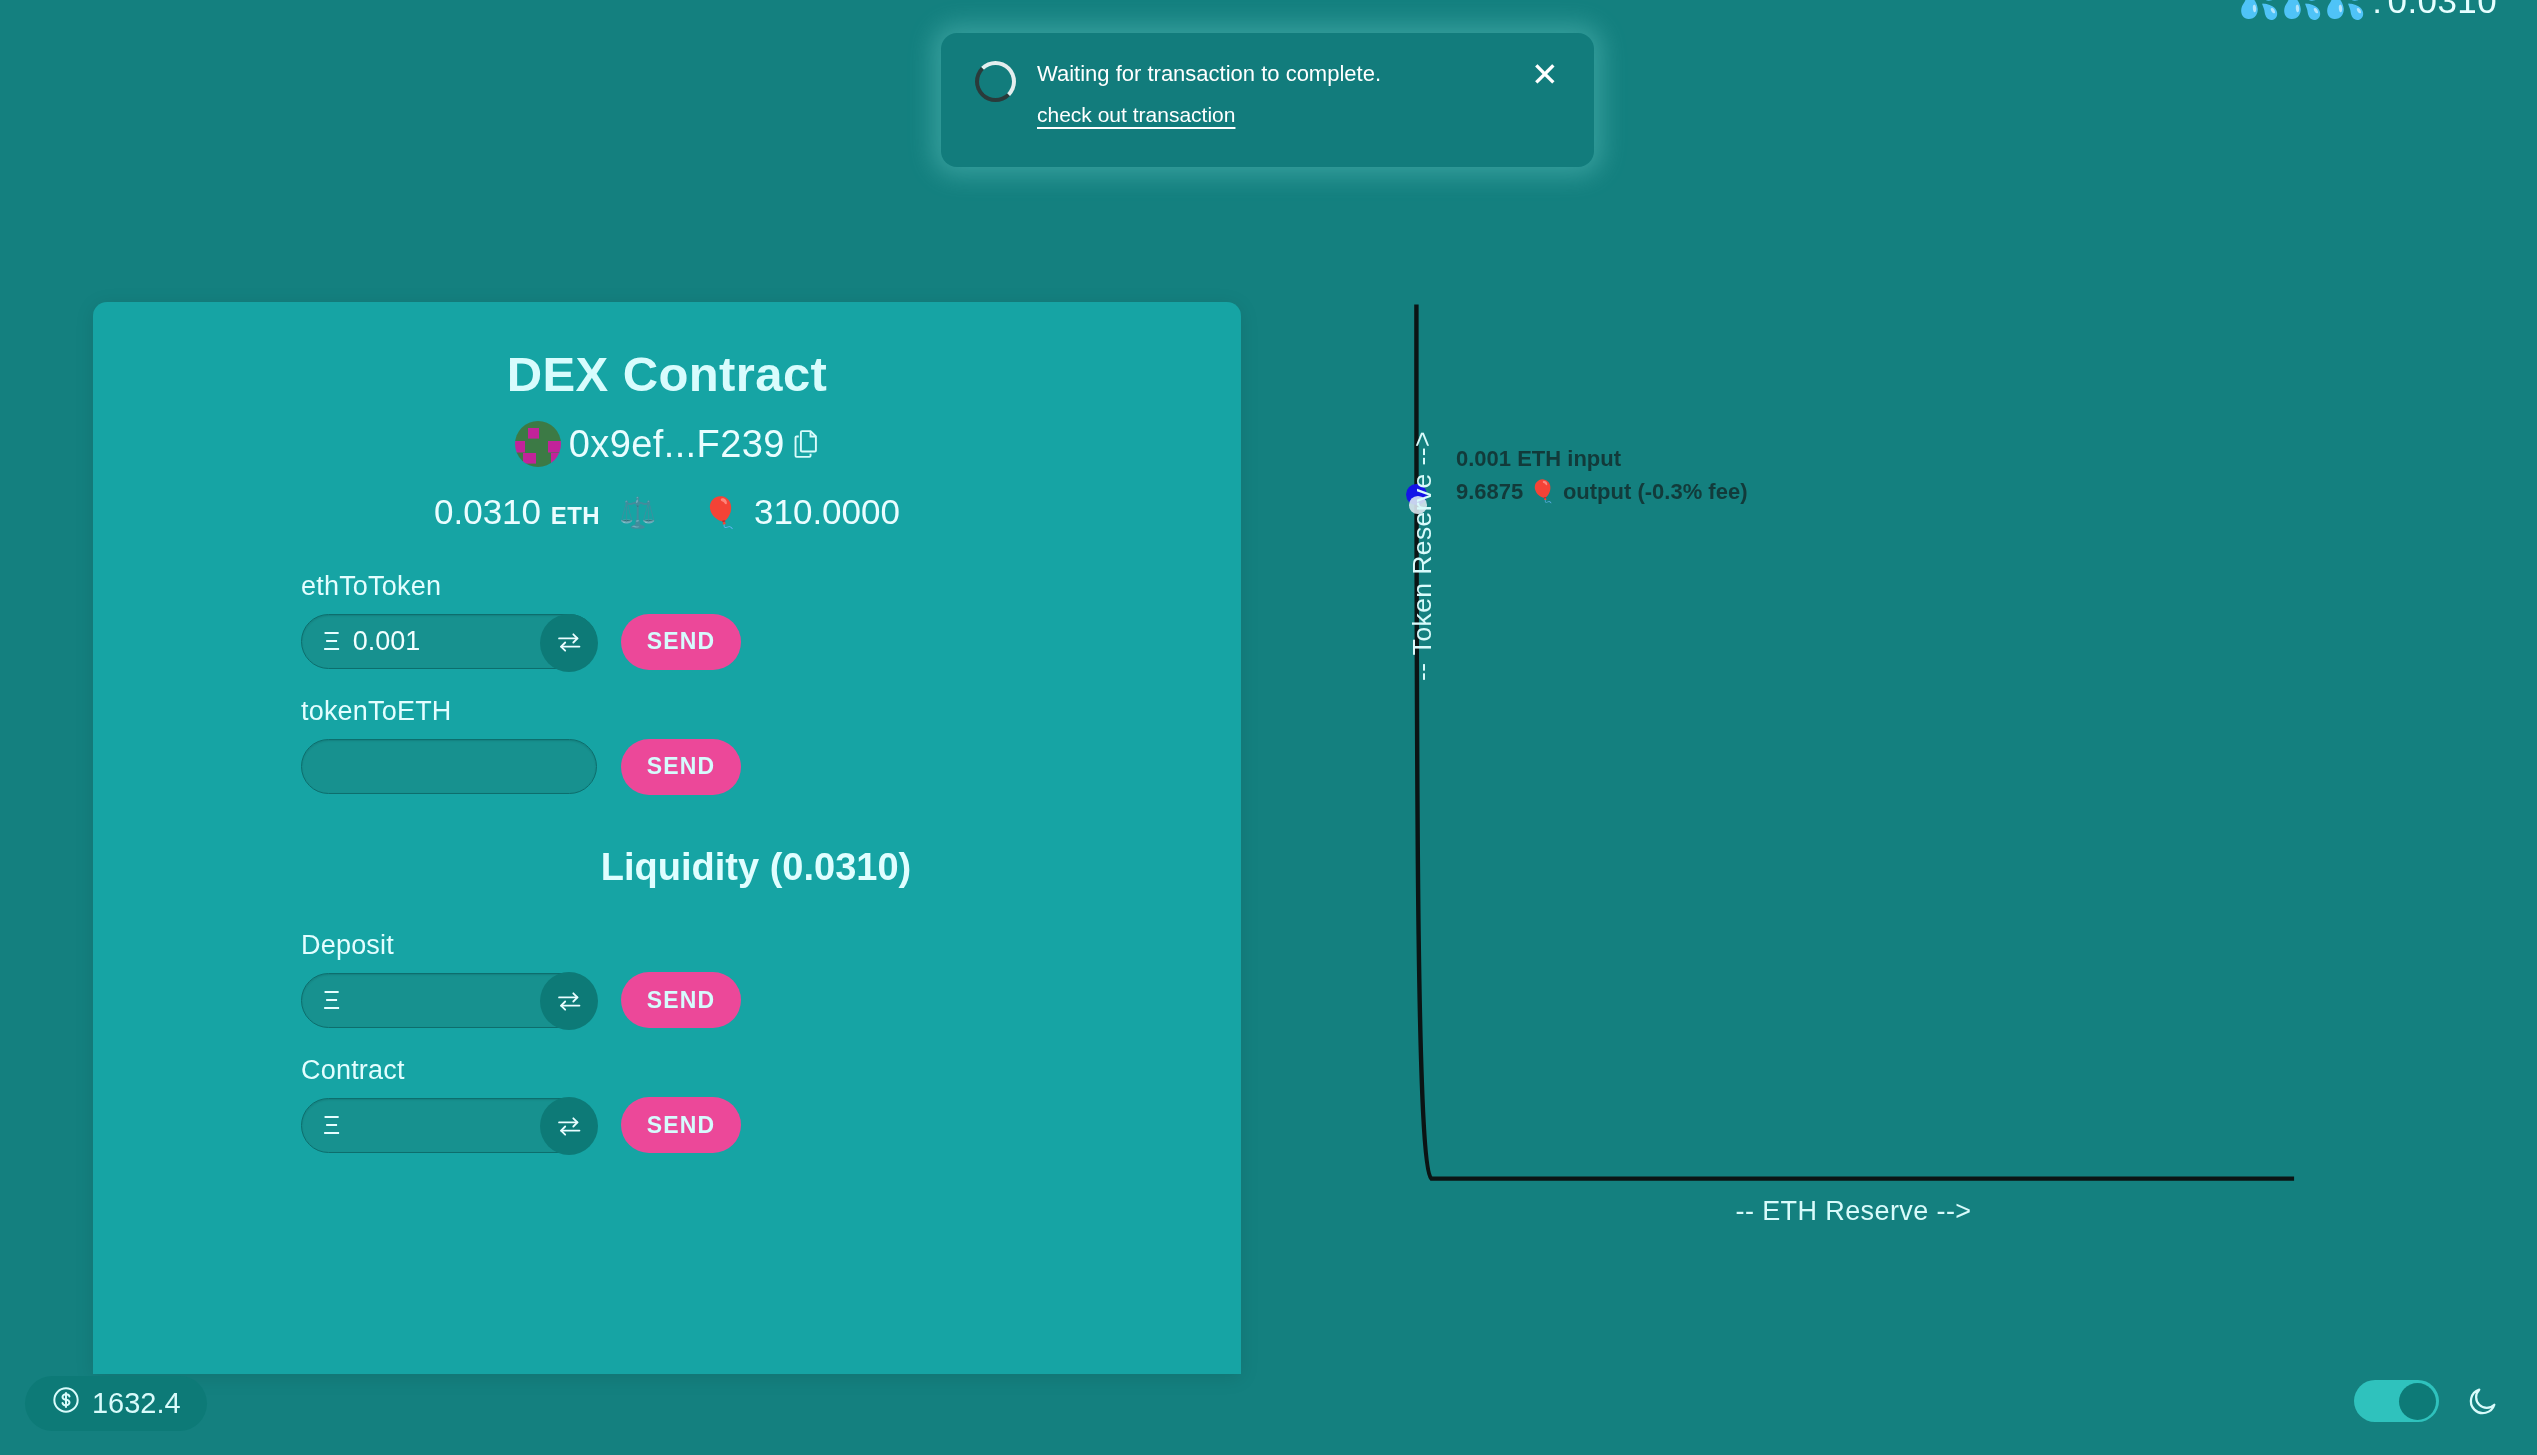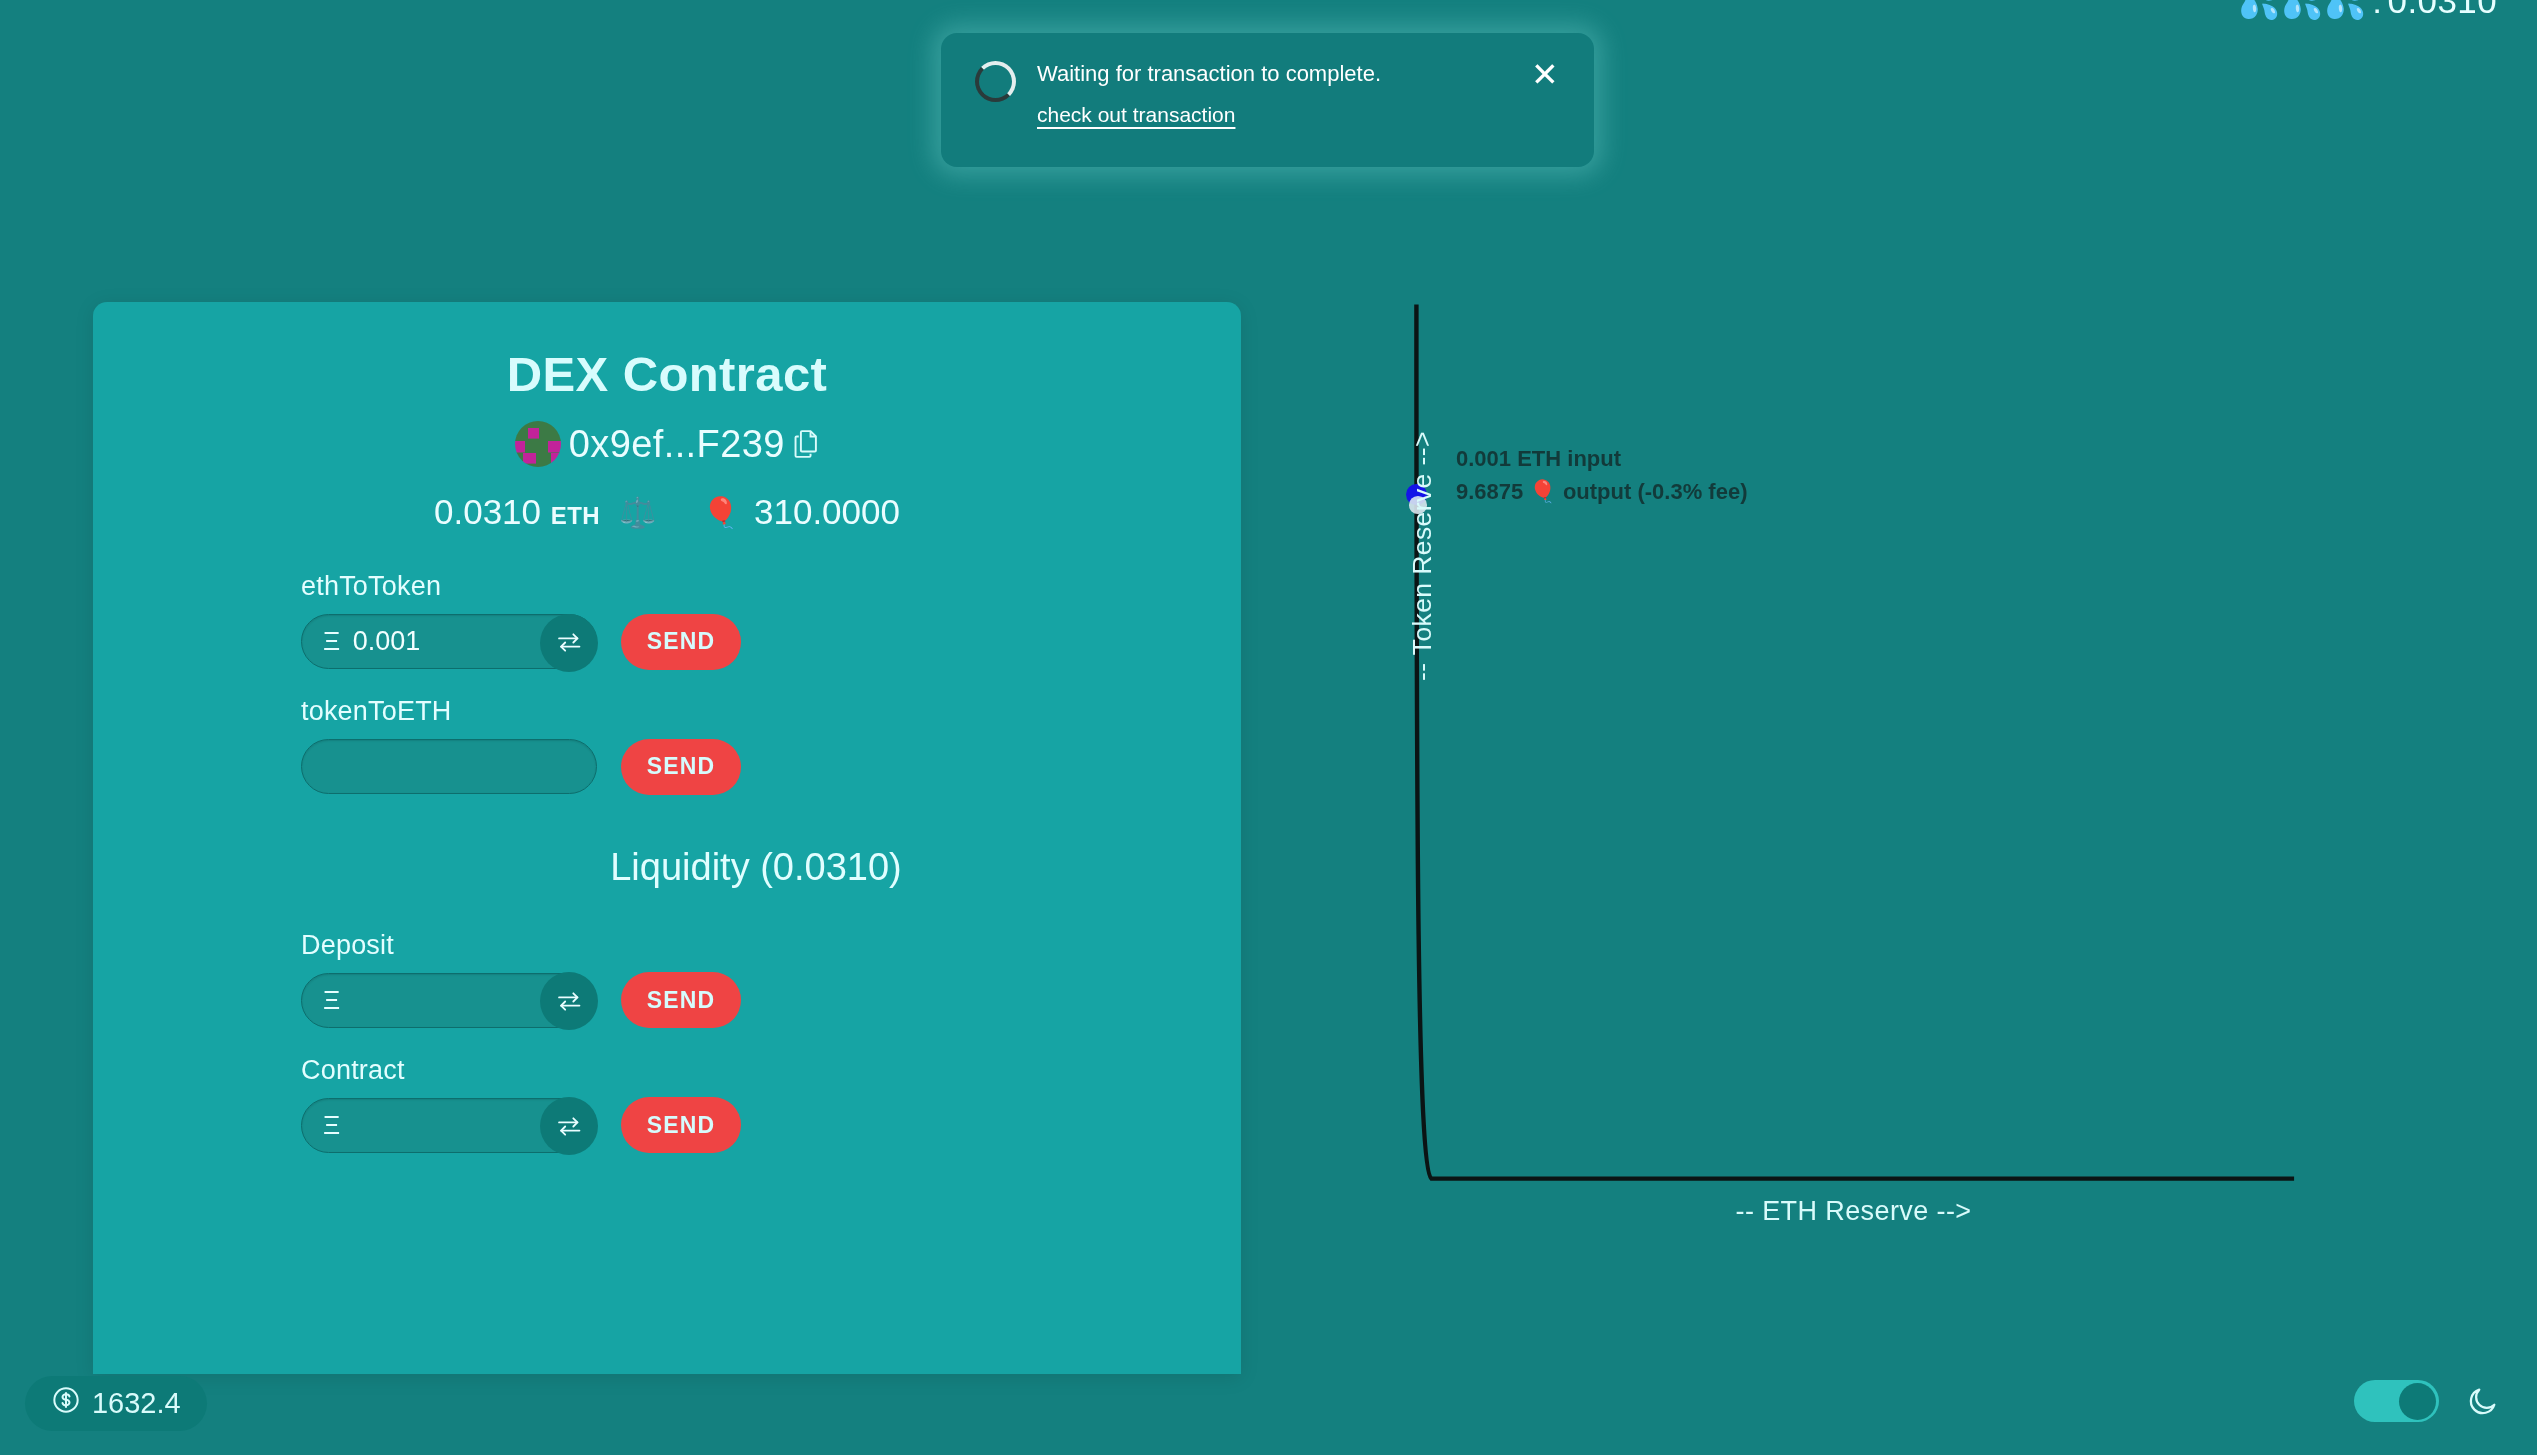--- a/index.html
+++ b/index.html
@@ -201,36 +201,37 @@
     align-items: center;
     justify-content: center;
     cursor: pointer;
   }
   .input-pill.no-swap { padding-right: 21px; }
 
   .send-btn {
     width: 120px;
     height: 56px;
     border-radius: 30px;
-    background: #ef4444;
+    background: #ec4899;
     border: none;
     color: #d6fbfd;
     font-size: 23px;
     font-weight: bold;
     letter-spacing: 1.1px;
     font-family: "Liberation Sans", sans-serif;
     cursor: pointer;
   }
 
   .liquidity-title {
     text-align: center;
     font-size: 38px;
     color: #e0feff;
     margin: 51px 0 41px 0;
     padding-right: 30px;
+    font-weight: bold;
   }
 
   
   #chart-panel {
     position: absolute;
     left: 1412px;
     top: 300px;
     width: 935px;
     height: 935px;
   }

